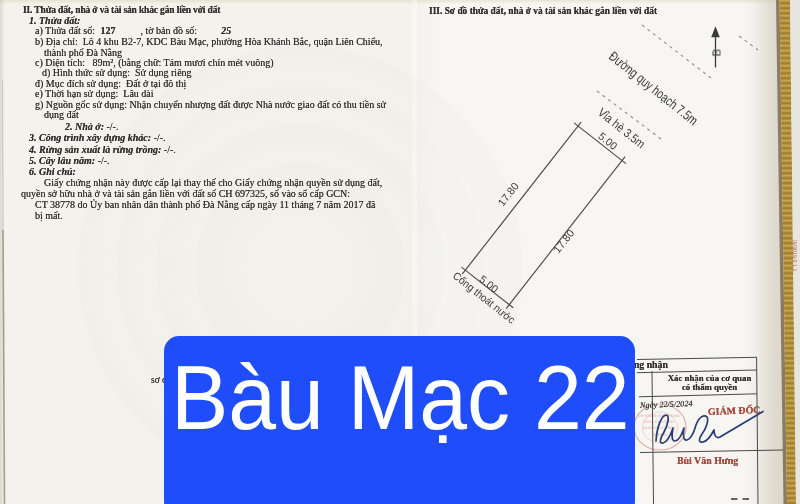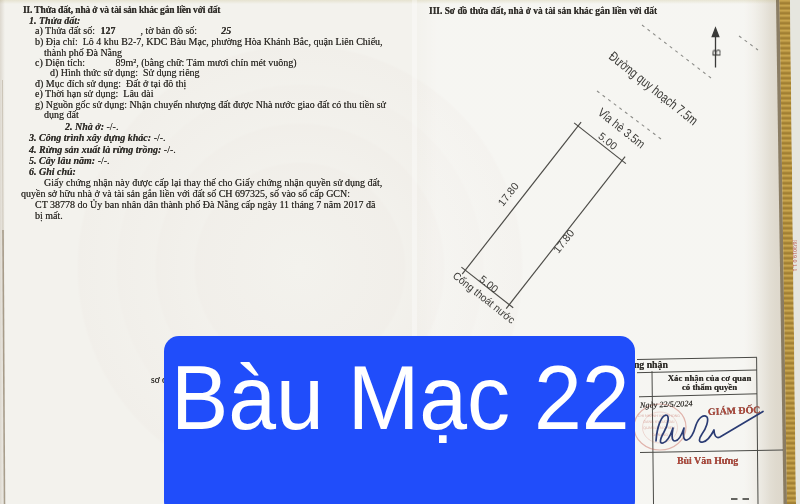--- a/index.html
+++ b/index.html
@@ -24,22 +24,22 @@
 </style>
 </head>
 <body>
 <div id="paper"></div>
 
 <div class="t b" style="left:23px;top:4.5px;font-size:9.5px;letter-spacing:-0.15px;">II. Thửa đất, nhà ở và tài sản khác gắn liền với đất</div>
 <div class="t bi" style="left:29px;top:15.5px;">1. Thửa đất:</div>
 <div class="t" style="left:35px;top:25.5px;">a) Thửa đất số: <span class="b" style="margin-left:3px;">127</span><span style="margin-left:25px;">, tờ bản đồ số:</span><span class="b" style="margin-left:24px;font-style:italic;">25</span></div>
 <div class="t" style="left:35px;top:36.5px;">b) Địa chỉ:&nbsp; Lô 4 khu B2-7, KDC Bàu Mạc, phường Hòa Khánh Bắc, quận Liên Chiểu,</div>
 <div class="t" style="left:44px;top:47.5px;">thành phố Đà Nẵng</div>
-<div class="t" style="left:35px;top:57.5px;">c) Diện tích: <span style="margin-left:28px;">89m², (bằng chữ: Tám mươi chín mét vuông)</span></div>
-<div class="t" style="left:35px;top:68px;padding-left:15px;">d) Hình thức sử dụng: &nbsp;Sử dụng riêng</div>
+<div class="t" style="left:35px;top:57.5px;">c) Diện tích: <span style="margin-left:5px;">89m², (bằng chữ: Tám mươi chín mét vuông)</span></div>
+<div class="t" style="left:27px;top:68px;padding-left:15px;">d) Hình thức sử dụng: &nbsp;Sử dụng riêng</div>
 <div class="t" style="left:35px;top:78.5px;">đ) Mục đích sử dụng: &nbsp;Đất ở tại đô thị</div>
 <div class="t" style="left:35px;top:89px;">e) Thời hạn sử dụng: &nbsp;Lâu dài</div>
 <div class="t" style="left:35px;top:99.5px;">g) Nguồn gốc sử dụng: Nhận chuyển nhượng đất được Nhà nước giao đất có thu tiền sử</div>
 <div class="t" style="left:44px;top:110px;">dụng đất</div>
 <div class="t bi" style="left:29px;top:121.5px;margin-left:36px;">2. Nhà ở: <span style="font-weight:normal;font-style:normal;">-/-.</span></div>
 <div class="t bi" style="left:29px;top:132.5px;">3. Công trình xây dựng khác: <span style="font-weight:normal;font-style:normal;">-/-.</span></div>
 <div class="t bi" style="left:29px;top:145px;">4. Rừng sản xuất là rừng trồng: <span style="font-weight:normal;font-style:normal;">-/-.</span></div>
 <div class="t bi" style="left:29px;top:156px;">5. Cây lâu năm: <span style="font-weight:normal;font-style:normal;">-/-.</span></div>
 <div class="t bi" style="left:29px;top:167px;">6. Ghi chú:</div>
 <div class="t" style="left:44px;top:178px;">Giấy chứng nhận này được cấp lại thay thế cho Giấy chứng nhận quyền sử dụng đất,</div>

